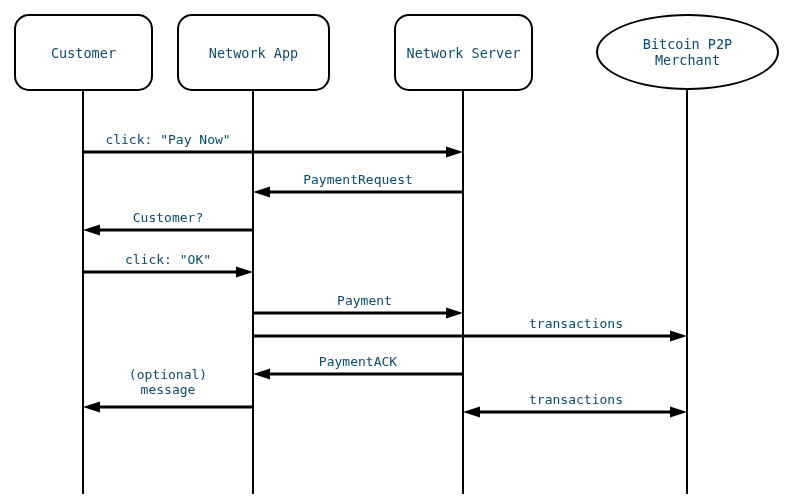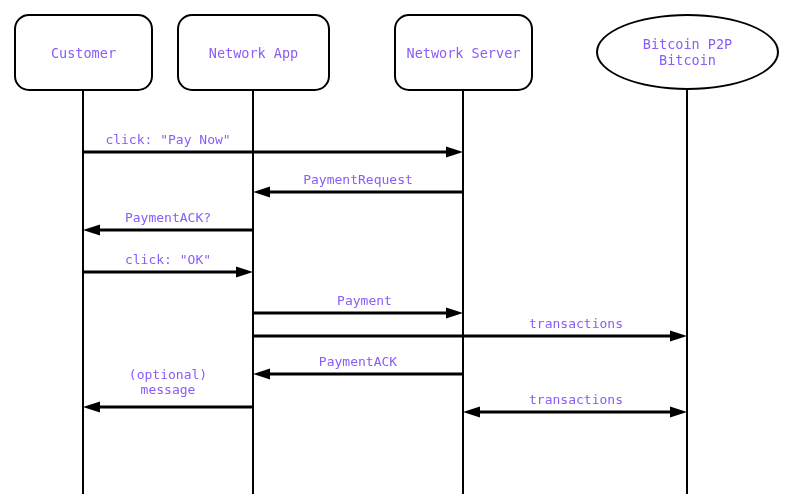--- a/index.html
+++ b/index.html
@@ -2,21 +2,21 @@
 <html><head>
 <meta charset="utf-8">
 <style>
   html, body { margin: 0; padding: 0; background: #ffffff; }
   .diagram {
     position: relative;
     width: 795px;
     height: 502px;
     background: #ffffff;
     font-family: "DejaVu Sans Mono", "Liberation Mono", monospace;
-    color: #8b5cf6;
+    color: #0c4a6e;
     overflow: hidden;
   }
   .diagram svg {
     position: absolute;
     left: 0; top: 0;
   }
   .pbox {
     position: absolute;
     box-sizing: border-box;
     border: 2.5px solid #000000;
@@ -86,26 +86,26 @@
       <g>
         <line x1="477" y1="412" x2="673" y2="412" stroke="#000000" stroke-width="3"></line>
         <polygon points="687,412 670,406.5 670,417.5" fill="#000000"></polygon>
         <polygon points="463,412 480,406.5 480,417.5" fill="#000000"></polygon>
       </g>
     </svg>
   <div id="node-layer">
       <div class="pbox" style="left: 14px; top: 14px; width: 139px; height: 77px;"><div>Customer</div></div>
       <div class="pbox" style="left: 177px; top: 14px; width: 153px; height: 77px;"><div>Network App</div></div>
       <div class="pbox" style="left: 394px; top: 14px; width: 139px; height: 77px;"><div>Network Server</div></div>
-      <div class="pbox pellipse" style="left: 596px; top: 14px; width: 183px; height: 76px;"><div><div>Bitcoin P2P</div><div>Bitcoin</div></div></div>
+      <div class="pbox pellipse" style="left: 596px; top: 14px; width: 183px; height: 76px;"><div><div>Bitcoin P2P</div><div>Merchant</div></div></div>
     </div>
   <div id="label-layer">
       <div class="msg-label" style="left: 168px; top: 132px;">click: "Pay Now"</div>
       <div class="msg-label" style="left: 358px; top: 172px;">PaymentRequest</div>
-      <div class="msg-label" style="left: 168px; top: 210px;">PaymentACK?</div>
+      <div class="msg-label" style="left: 168px; top: 210px;">Customer?</div>
       <div class="msg-label" style="left: 168px; top: 252px;">click: "OK"</div>
       <div class="msg-label" style="left: 358px; top: 293px; padding-left: 13px;">Payment</div>
       <div class="msg-label" style="left: 576px; top: 316px;">transactions</div>
       <div class="msg-label" style="left: 358px; top: 354px;">PaymentACK</div>
       <div class="msg-label" style="left: 168px; top: 367px;"><div>(optional)</div><div>message</div></div>
       <div class="msg-label" style="left: 576px; top: 392px;">transactions</div>
     </div>
 </div>
 
 </body></html>

